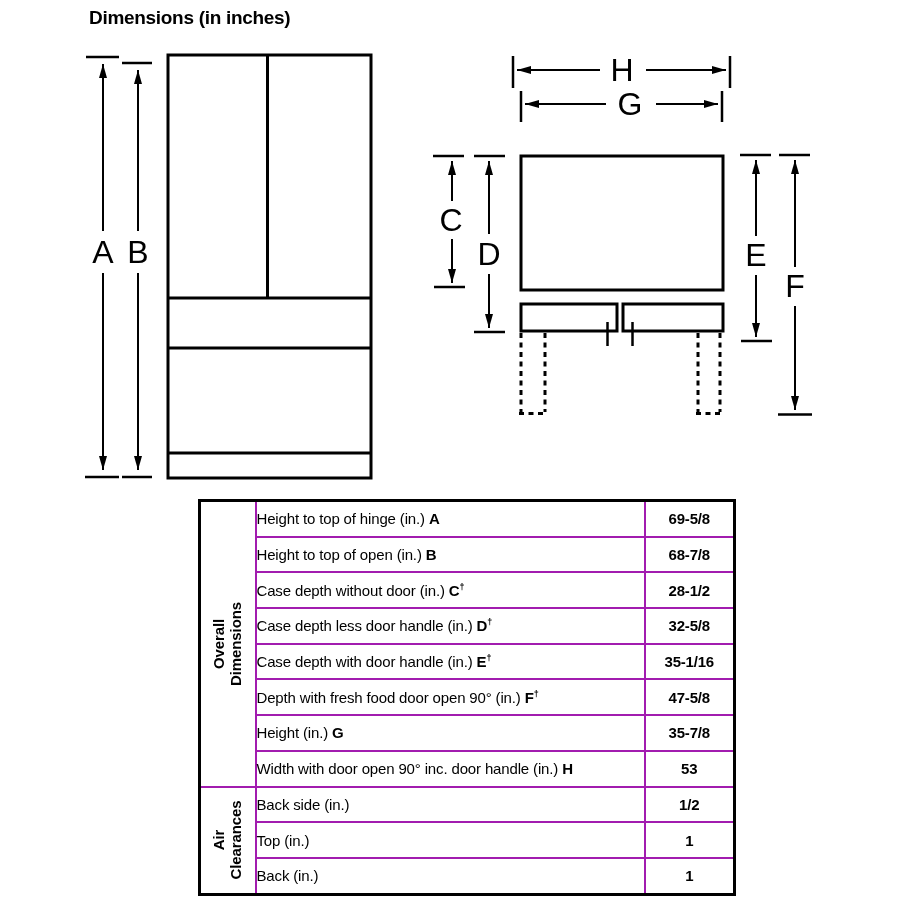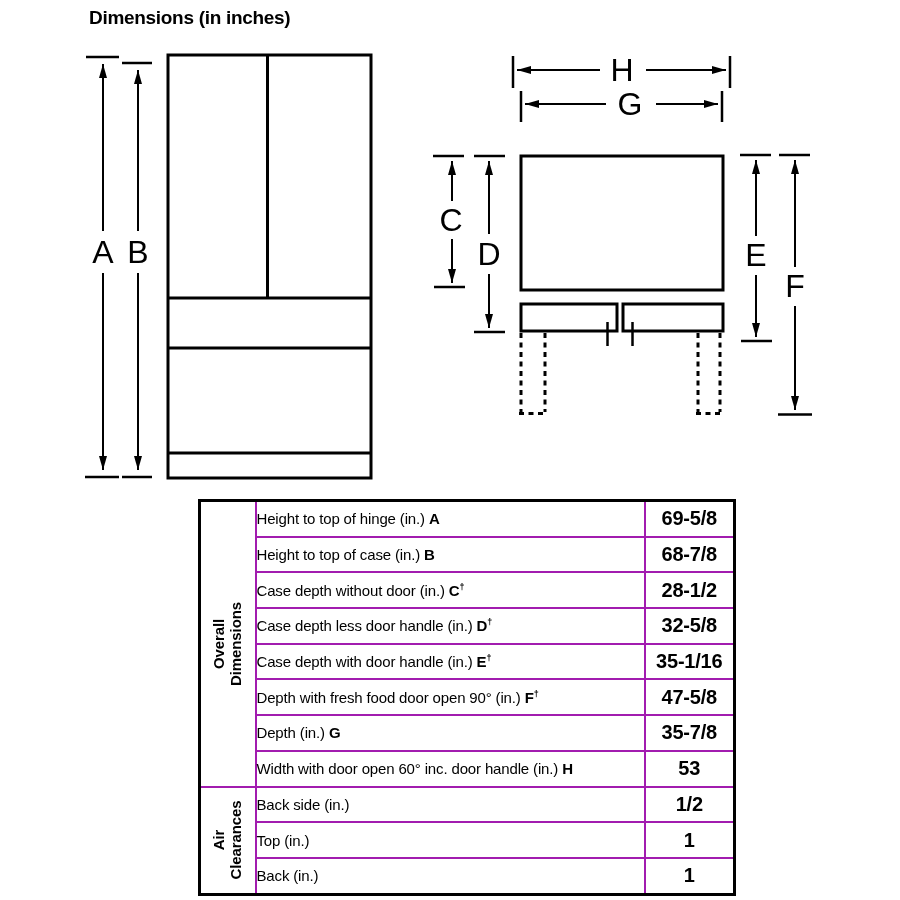--- a/index.html
+++ b/index.html
@@ -29,21 +29,21 @@
     border: 3px solid #000;
   }
   table.spec td { border: 2px solid #a21caf; height: 33.7px; padding: 0; }
   td.label-cell {
     font-size: 15px; letter-spacing: -0.15px;
     padding: 0 6px 0 15px; white-space: nowrap;
   }
   .letter { font-weight: bold; margin-left: 4px; }
   sup.dagger { font-size: 9px; line-height: 0; font-weight: bold; }
   td.value-cell {
-    font-size: 20px; font-weight: bold; text-align: center;
+    font-size: 15px; font-weight: bold; text-align: center;
     letter-spacing: -0.2px;
   }
   td.group-cell { position: relative; }
   .rot {
     position: absolute; top: 50%; left: 50%;
     transform: translate(-50%, -50%) rotate(-90deg);
     font-size: 15px; font-weight: bold; text-align: center;
     line-height: 1.12; white-space: nowrap; letter-spacing: -0.1px;
   }
 </style>
@@ -161,45 +161,45 @@
       <td class="group-cell" rowspan="8">
         <div class="rot">
           <div>Overall</div>
           <div>Dimensions</div>
         </div>
       </td>
       <td class="label-cell"><span>Height to top of hinge (in.)</span><span class="letter">A</span><sup class="dagger"></sup></td>
       <td class="value-cell">69-5/8</td>
     </tr>
     <tr>
-      <td class="label-cell"><span>Height to top of case (in.)</span><span class="letter">B</span><sup class="dagger"></sup></td>
+      <td class="label-cell"><span>Height to top of open (in.)</span><span class="letter">B</span><sup class="dagger"></sup></td>
       <td class="value-cell">68-7/8</td>
     </tr>
     <tr>
       <td class="label-cell"><span>Case depth without door (in.)</span><span class="letter">C</span><sup class="dagger">†</sup></td>
       <td class="value-cell">28-1/2</td>
     </tr>
     <tr>
       <td class="label-cell"><span>Case depth less door handle (in.)</span><span class="letter">D</span><sup class="dagger">†</sup></td>
       <td class="value-cell">32-5/8</td>
     </tr>
     <tr>
       <td class="label-cell"><span>Case depth with door handle (in.)</span><span class="letter">E</span><sup class="dagger">†</sup></td>
       <td class="value-cell">35-1/16</td>
     </tr>
     <tr>
       <td class="label-cell"><span>Depth with fresh food door open 90° (in.)</span><span class="letter">F</span><sup class="dagger">†</sup></td>
       <td class="value-cell">47-5/8</td>
     </tr>
     <tr>
-      <td class="label-cell"><span>Depth (in.)</span><span class="letter">G</span><sup class="dagger"></sup></td>
+      <td class="label-cell"><span>Height (in.)</span><span class="letter">G</span><sup class="dagger"></sup></td>
       <td class="value-cell">35-7/8</td>
     </tr>
     <tr>
-      <td class="label-cell"><span>Width with door open 60° inc. door handle (in.)</span><span class="letter">H</span><sup class="dagger"></sup></td>
+      <td class="label-cell"><span>Width with door open 90° inc. door handle (in.)</span><span class="letter">H</span><sup class="dagger"></sup></td>
       <td class="value-cell">53</td>
     </tr>
     <tr>
       <td class="group-cell" rowspan="3">
         <div class="rot">
           <div>Air</div>
           <div>Clearances</div>
         </div>
       </td>
       <td class="label-cell"><span>Back side (in.)</span></td>

